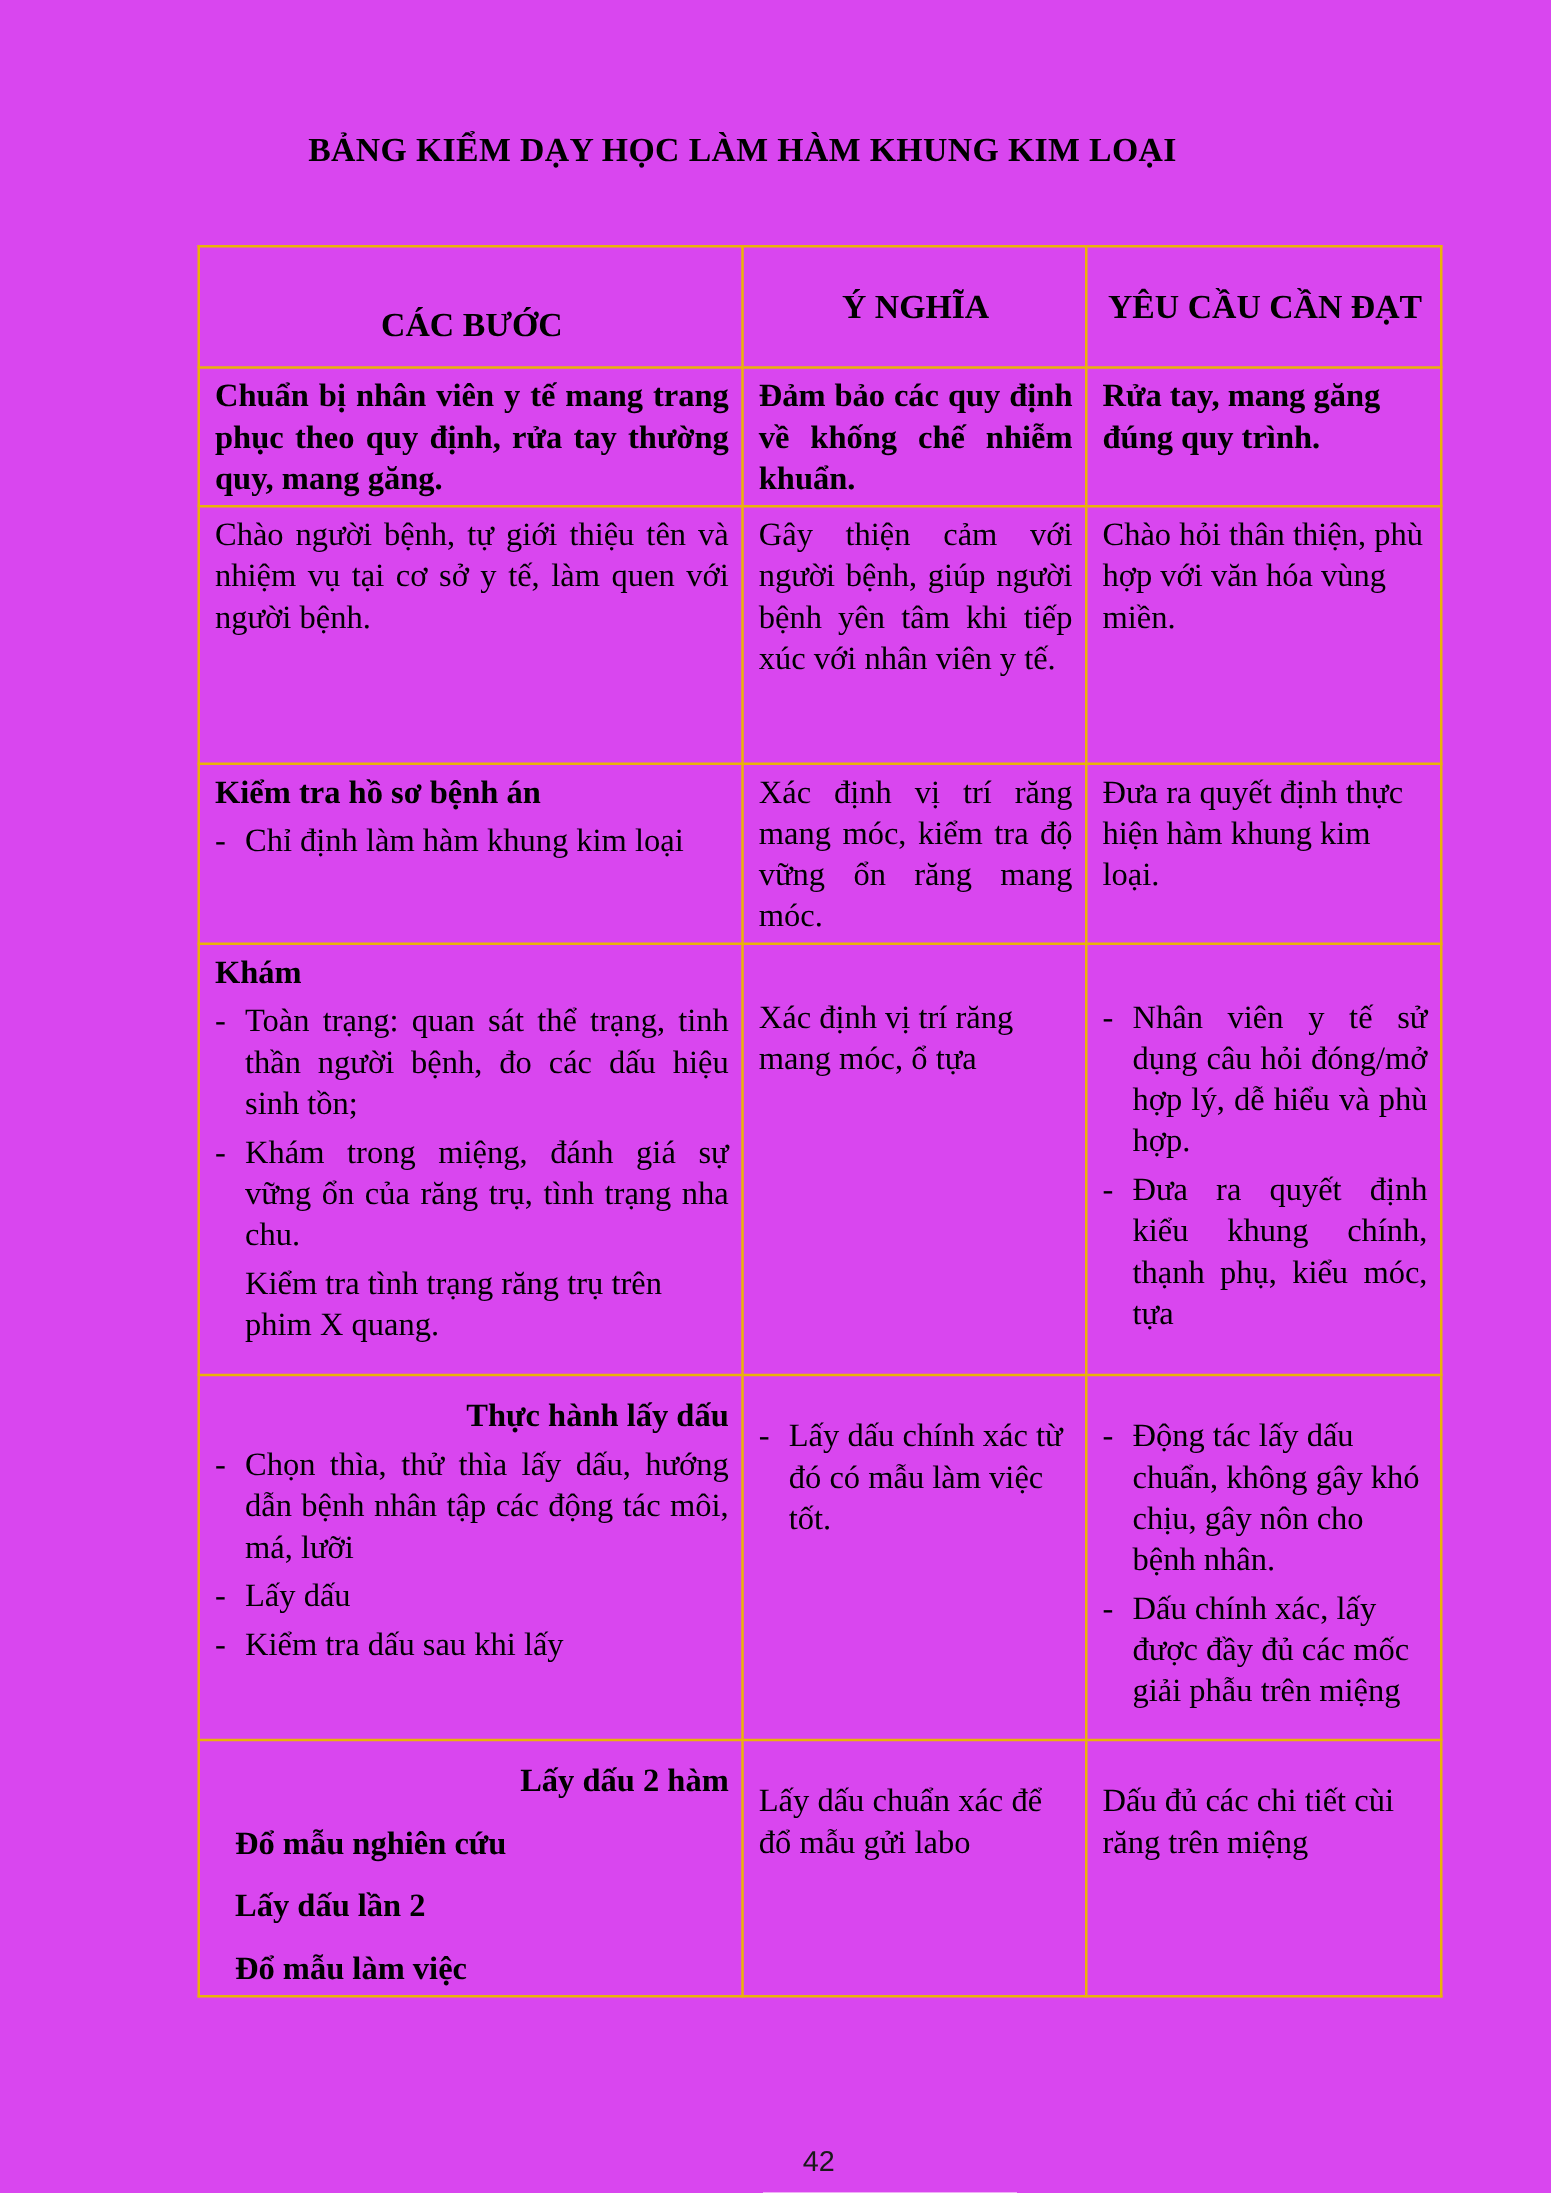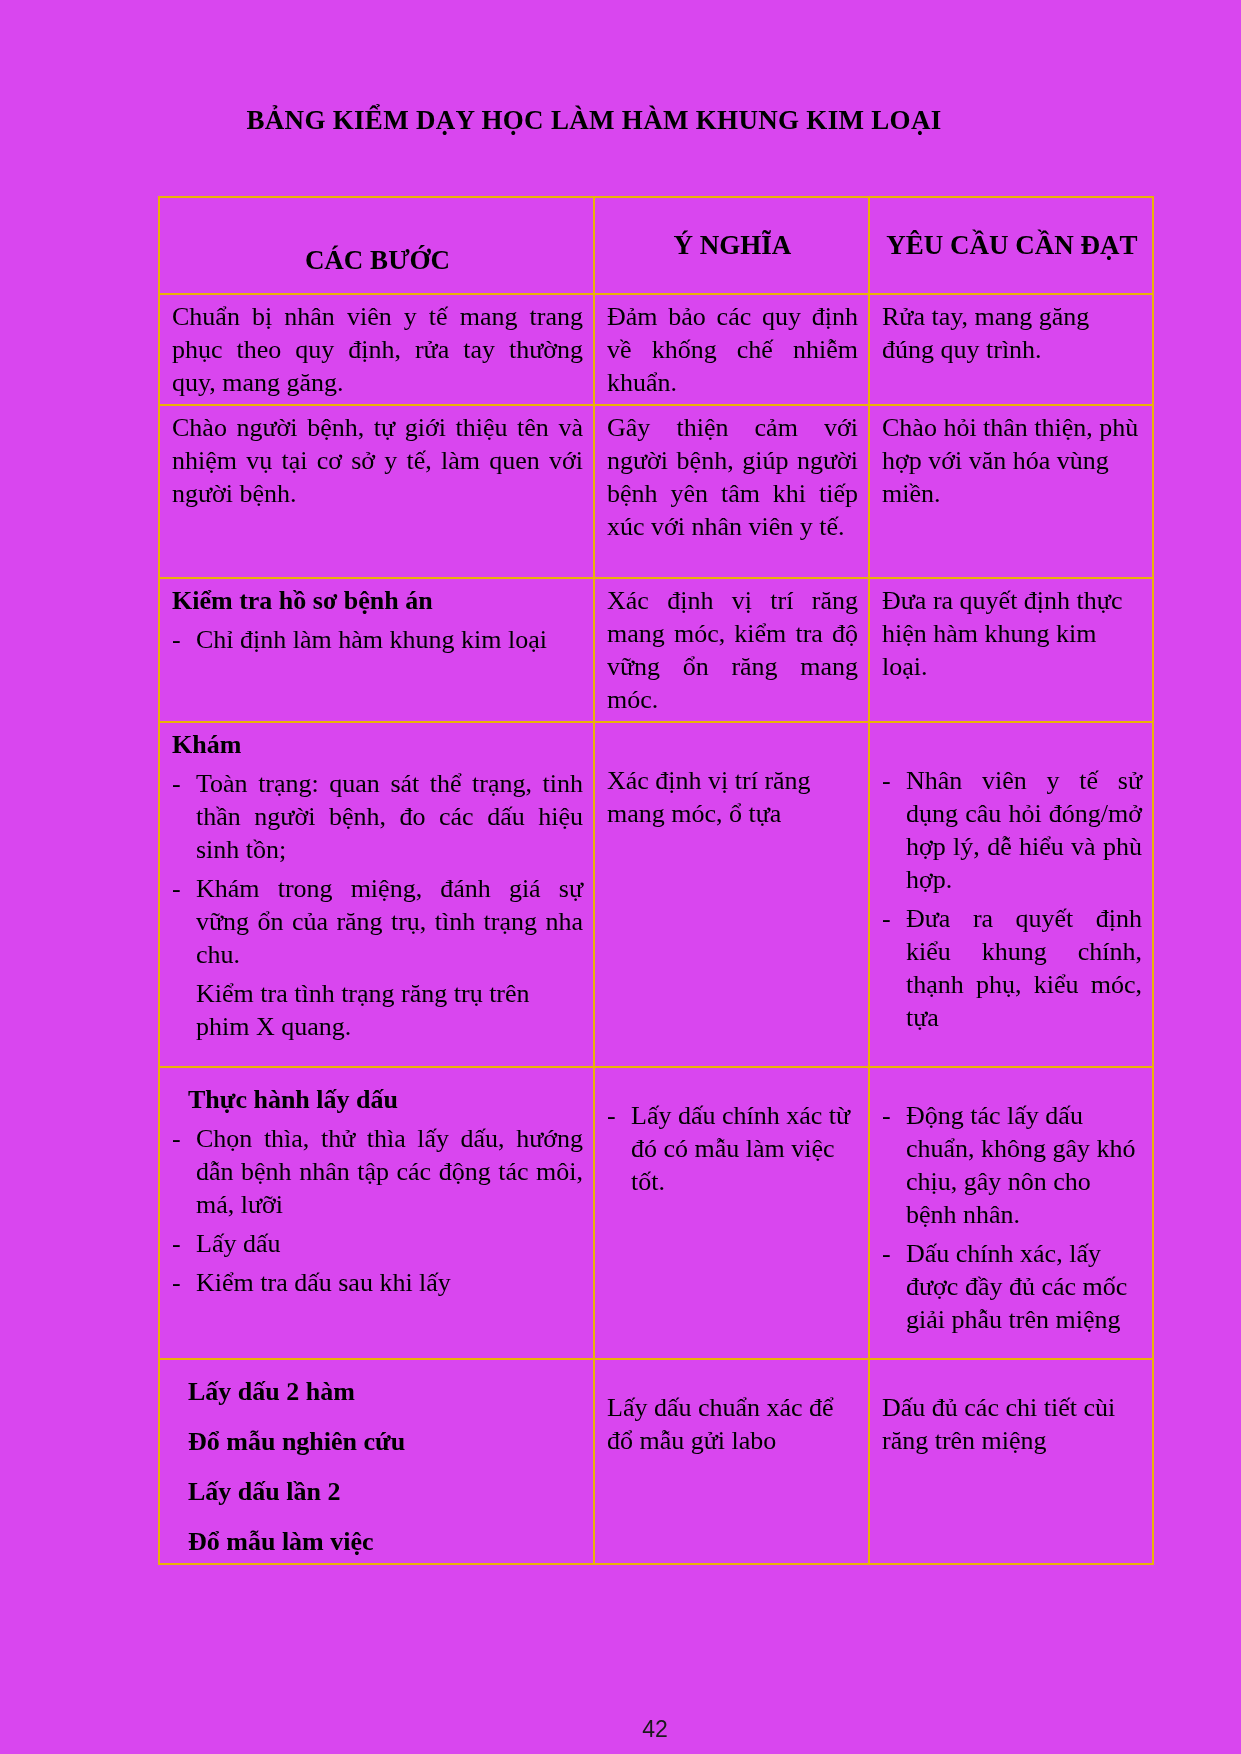--- a/index.html
+++ b/index.html
@@ -38,35 +38,35 @@
     line-height: 33px;
     padding: 5px 10px 5px 12px;
   }
   .doc th {
     font-weight: 700;
     text-align: center;
     vertical-align: middle;
     font-size: 27px;
   }
   thead tr { height: 97px; }
-  tr.rh1 { height: 84px; }
-  tr.rh2 { height: 173px; font-family: Liberation Serif, serif; }
+  tr.rh1 { height: 84px; font-weight: bold; }
+  tr.rh2 { height: 206px; font-family: Liberation Serif, serif; }
   tr.rh3 { height: 140px; }
   tr.rh4 { height: 345px; }
   tr.rh5 { height: 292px; }
   tr.rh6 { height: 187px; }
   .para + .para { margin-top: 6px; }
   .para.bold { font-weight: 700; }
   .para.justify { text-align: justify; }
   .para.bullet { padding-left: 24px; text-indent: -24px; }
   .para.bullet .dash { display: inline-block; width: 24px; text-indent: 0; }
   .para.hang { padding-left: 24px; }
   .para.lead { padding-left: 16px; }
   .para.spaced + .para.spaced { margin-top: 17px; }
-  .gap-sm { margin-top: 10px !important; }
+  .gap-sm { margin-top: 10px !important; text-align: right; }
   .gap-md { margin-top: 26px !important; }
   .gap-lg { margin-top: 36px !important; }
   .shift-down { position: relative; top: 15px; display: inline-block; }
   .page-number {
     position: absolute;
     top: 1716px;
     left: 158px;
     width: 994px;
     text-align: center;
     font-family: "Liberation Sans", sans-serif;

